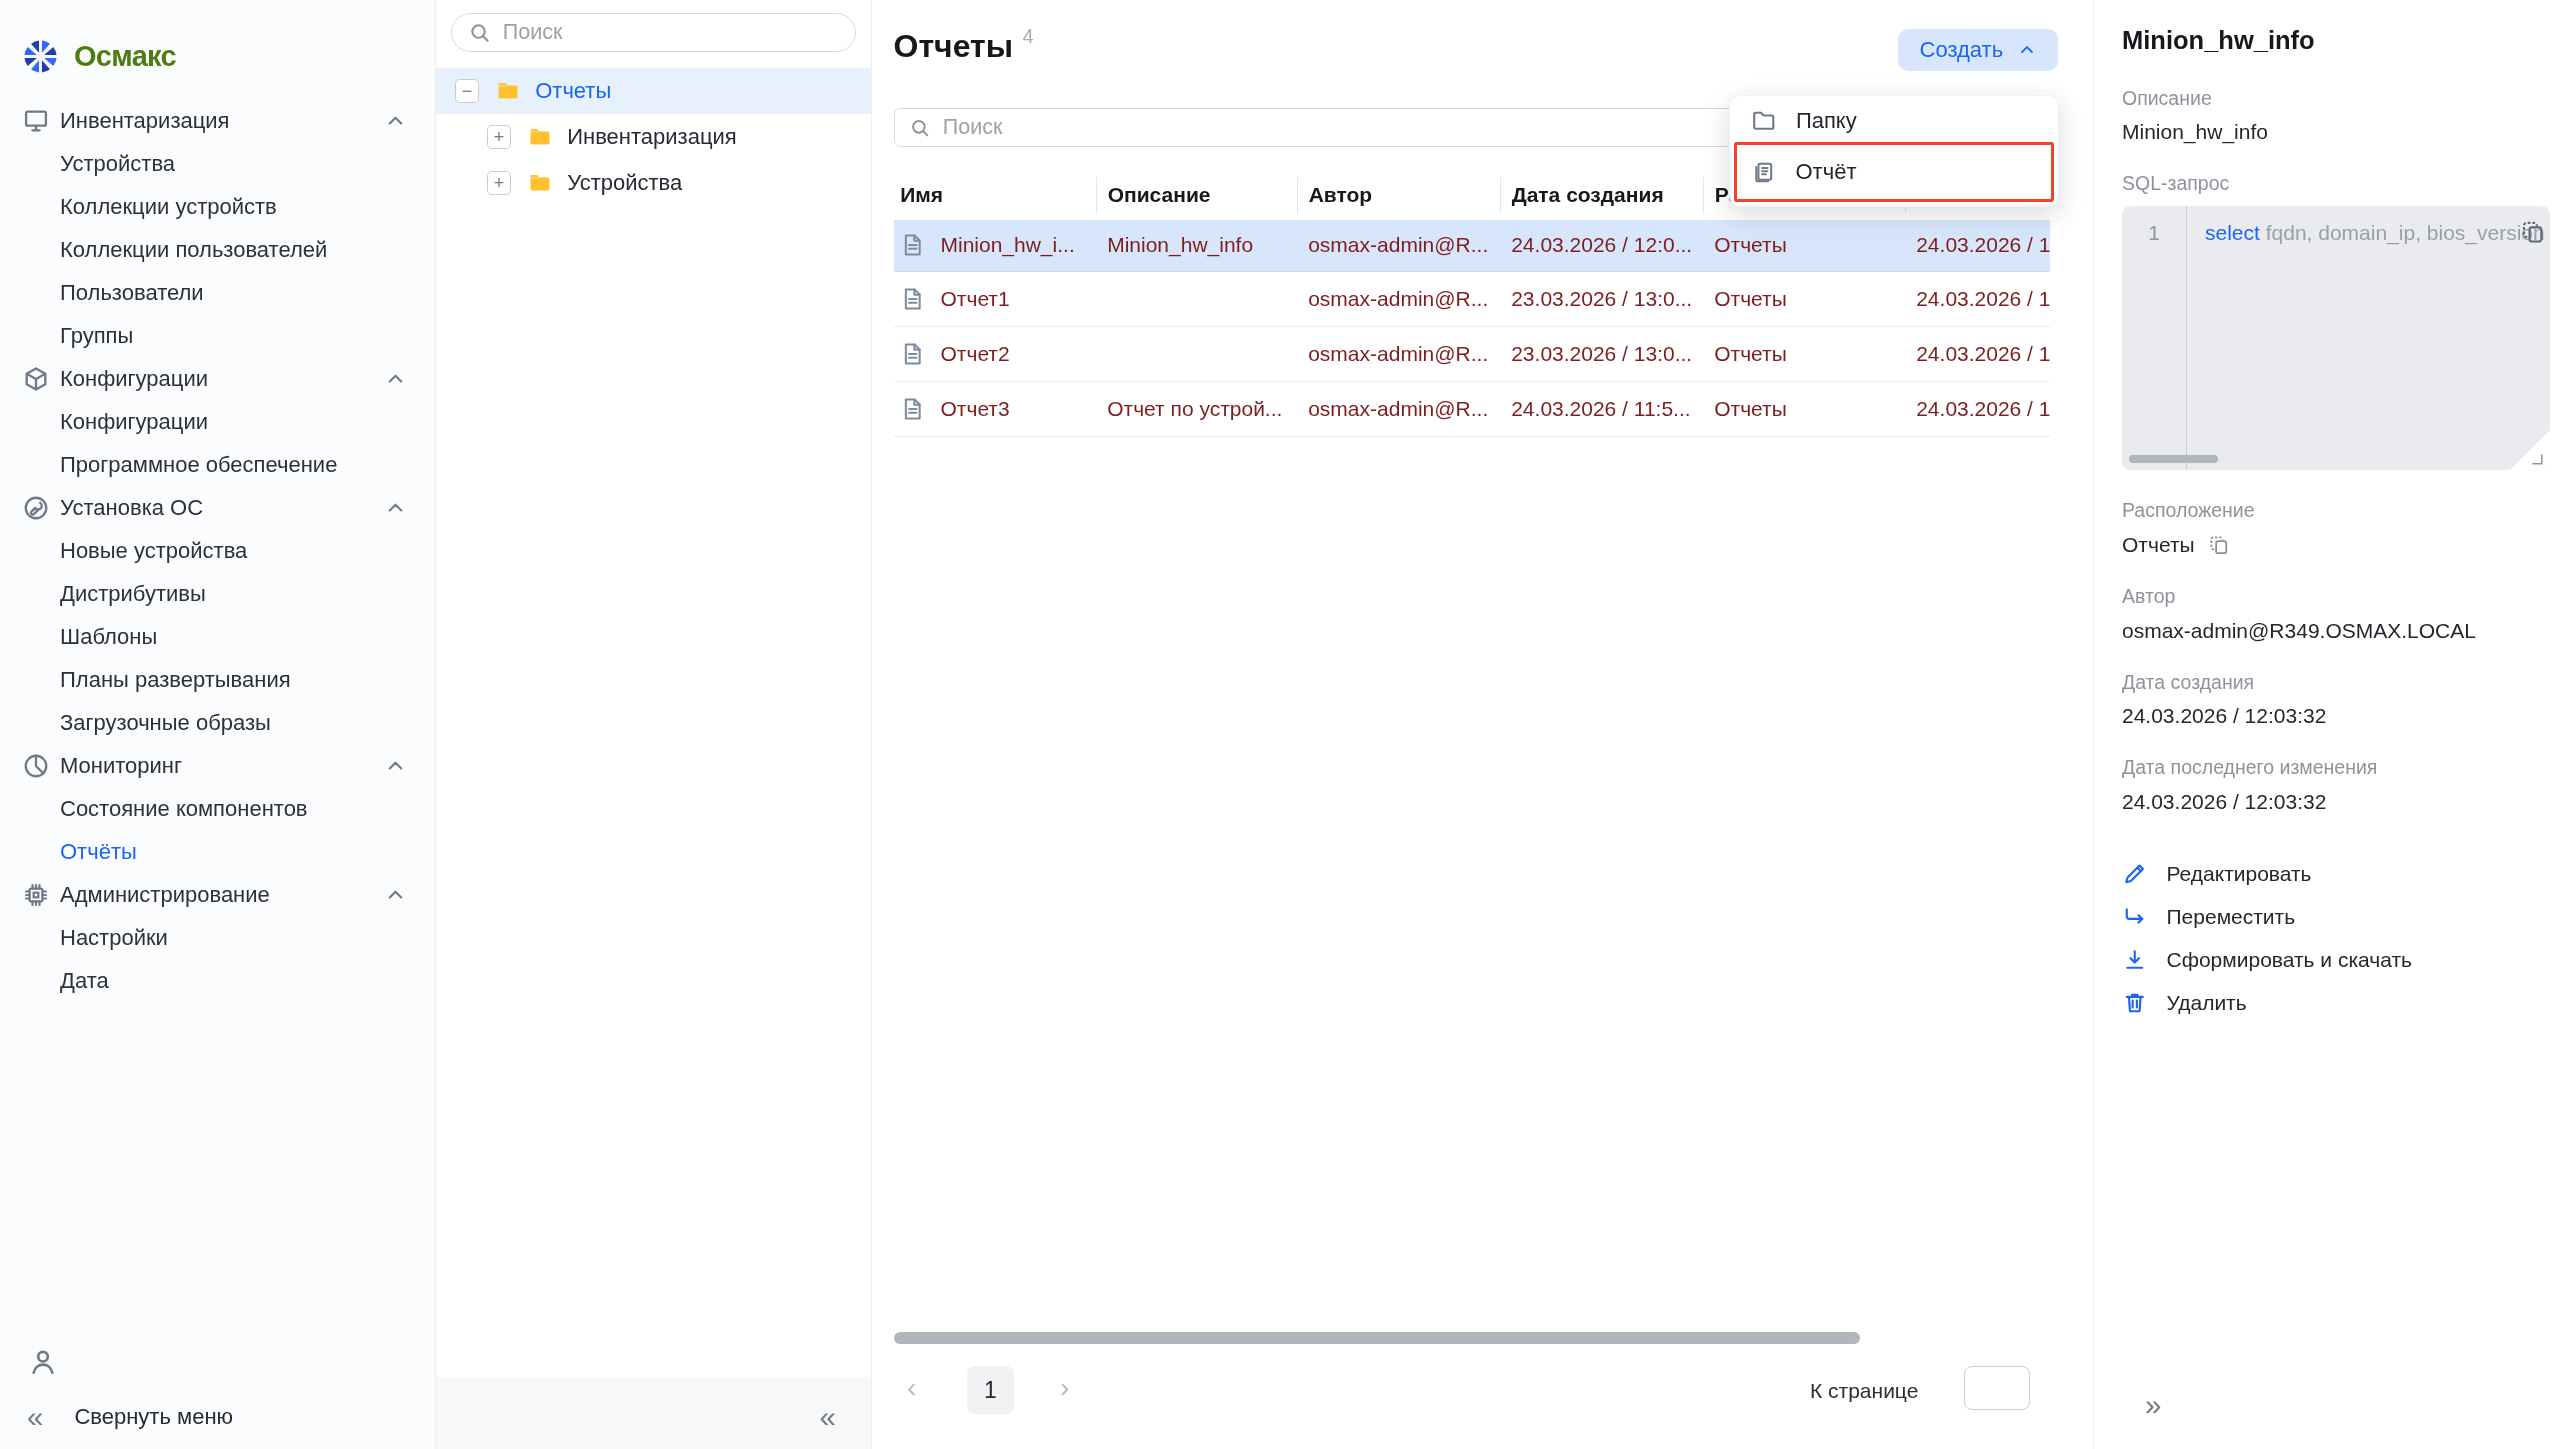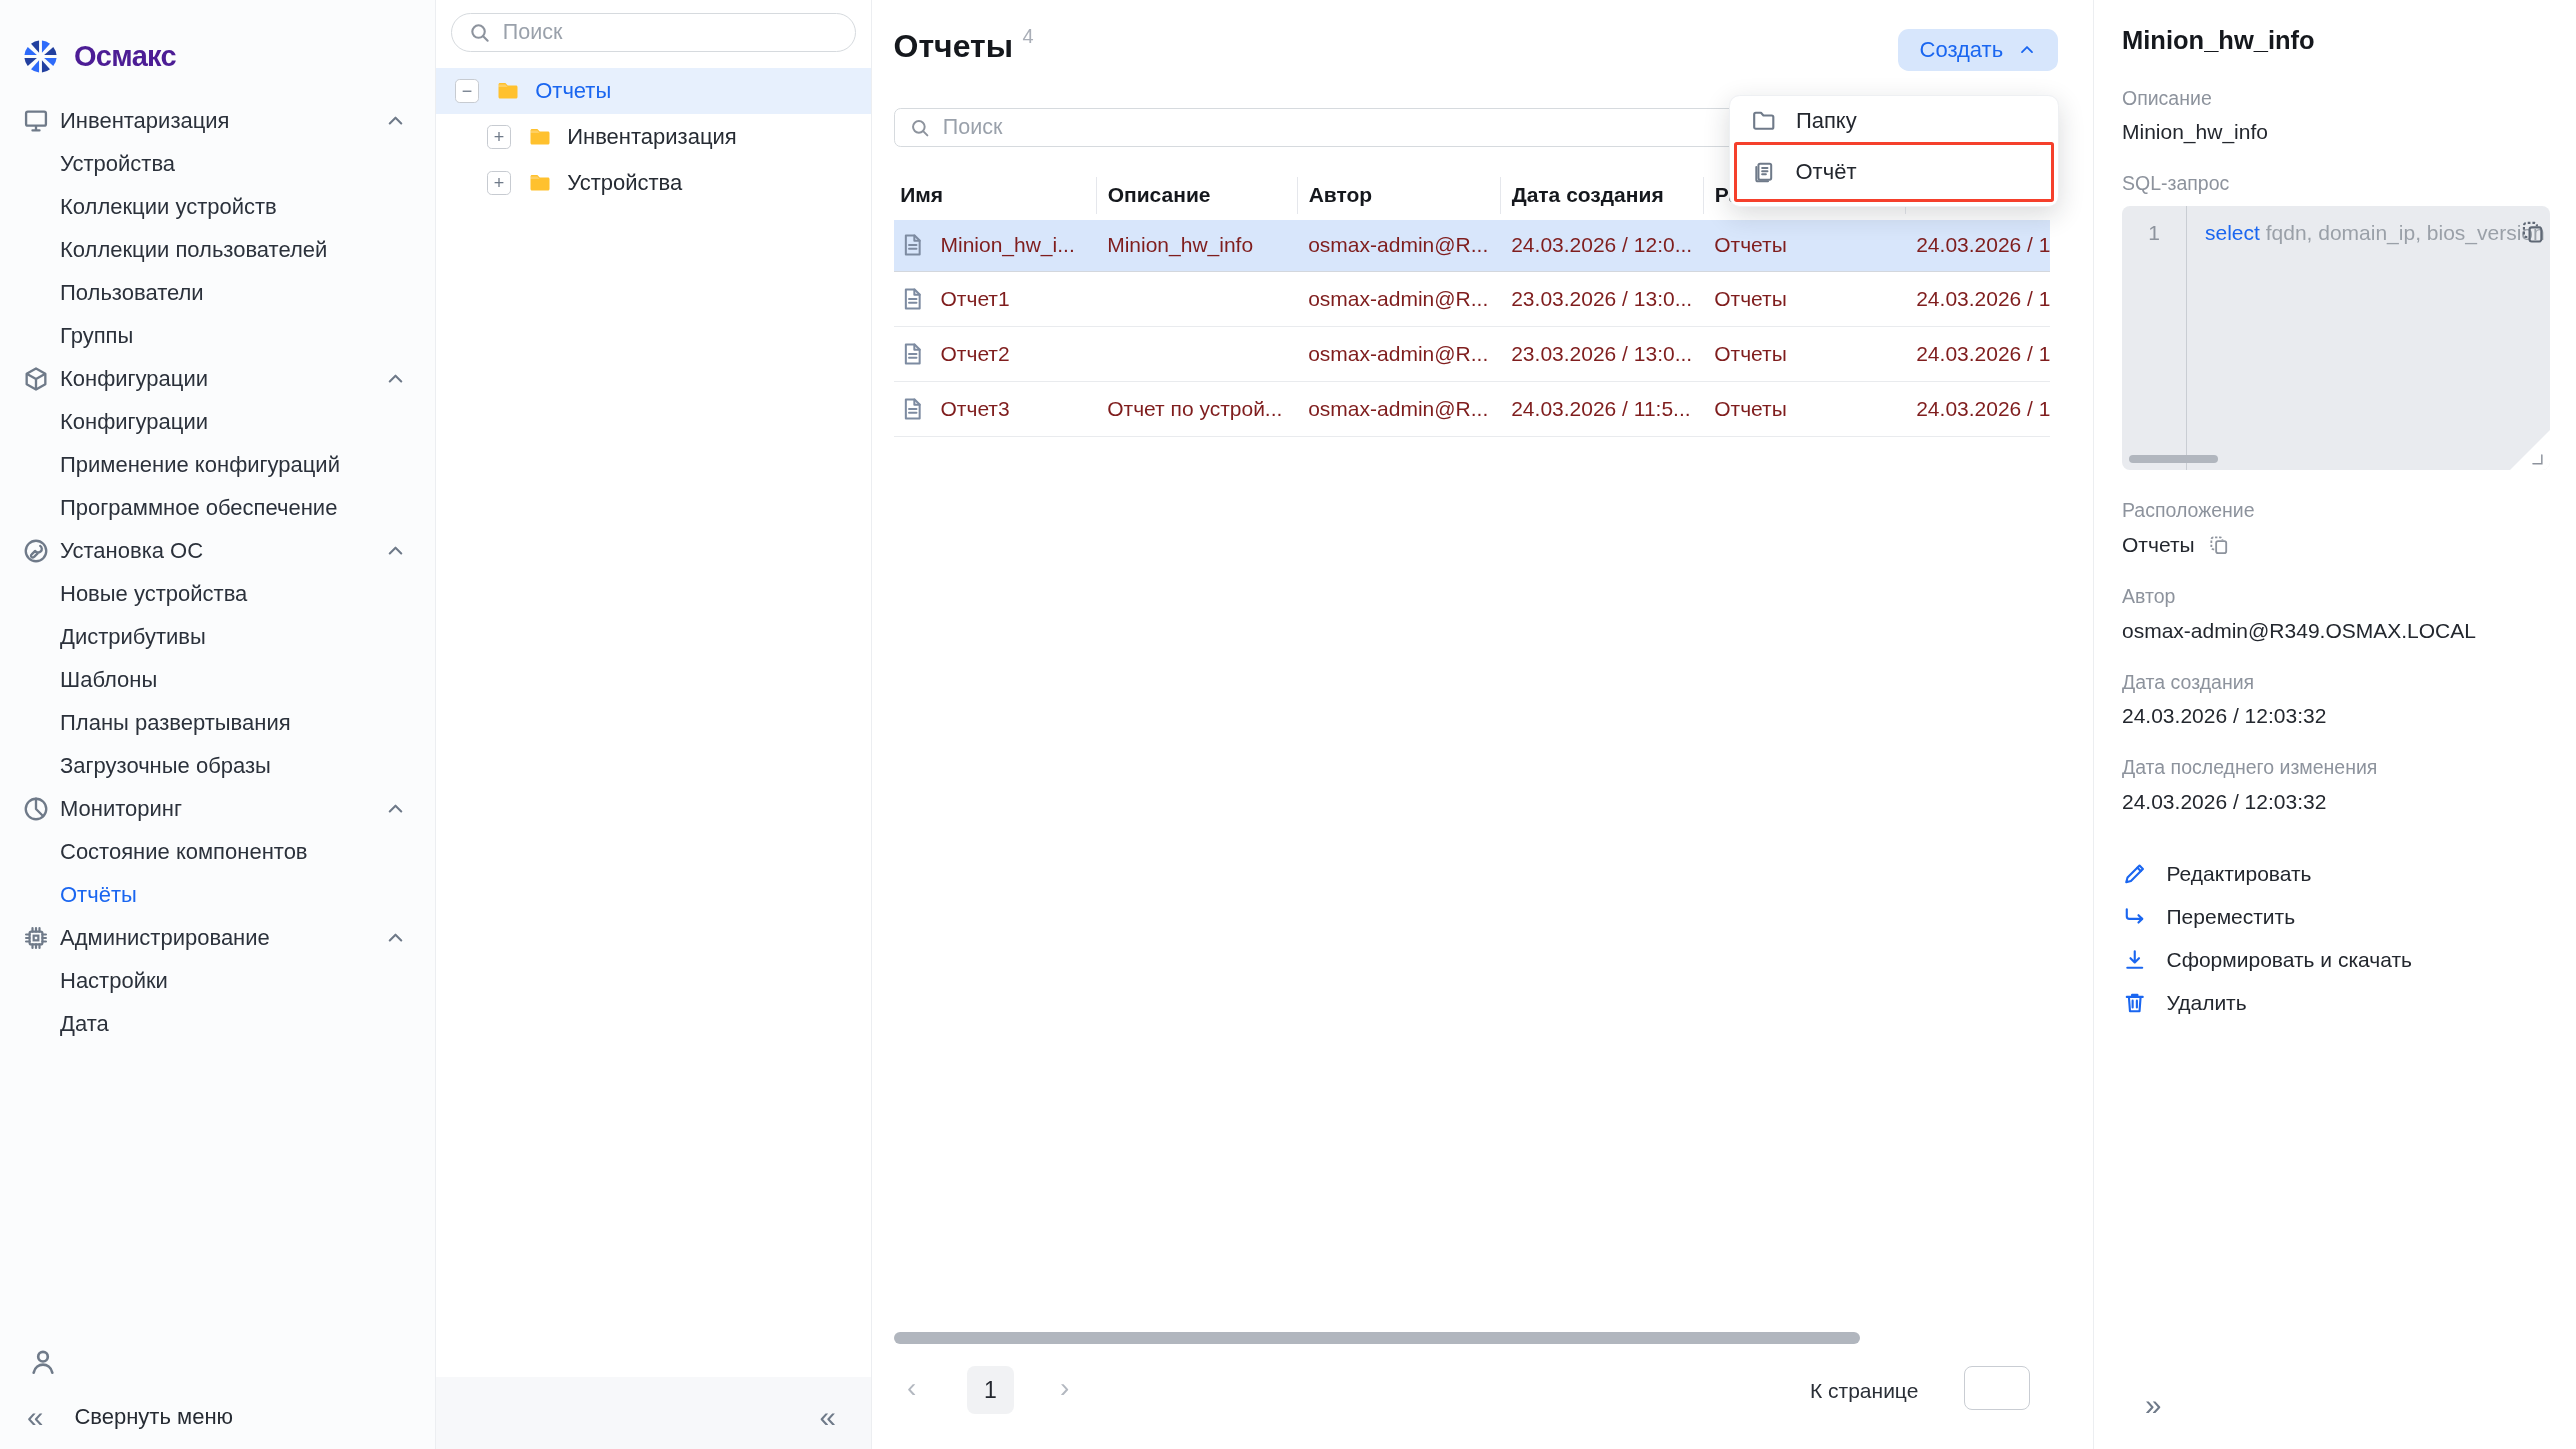--- a/index.html
+++ b/index.html
@@ -3,21 +3,21 @@
 <meta charset="utf-8">
 <style>
   * { box-sizing: border-box; margin: 0; padding: 0; }
   html,body { width:2576px; height:1449px; overflow:hidden; }
   body { font-family:"Liberation Sans", sans-serif; background:#fff; color:#23272e; }
   .app { display:flex; width:2576px; height:1449px; }
 
   
   .sidebar { position:relative; width:436px; flex:none; background:#fbfcfd; border-right:1.3px solid #eceef1; }
   .logo-row { display:flex; align-items:center; gap:16px; padding:39px 0 0 23px; }
-  .logo-text { font-size:29px; font-weight:bold; color:#4c1d95; letter-spacing:-0.7px; }
+  .logo-text { font-size:29px; font-weight:bold; color:#4d7c0f; letter-spacing:-0.7px; }
   .nav { margin-top:25.5px; }
   .nav-row { position:relative; height:43px; display:flex; align-items:center; padding-left:60px; font-size:22px; color:#2b313b; cursor:pointer; white-space:nowrap; }
   .nav-row .nav-icon { position:absolute; left:22px; top:50%; transform:translateY(-50%); width:28px; height:28px; color:#6f7a89; }
   .nav-row .chev { position:absolute; right:28px; top:50%; transform:translateY(-50%); width:23px; height:23px; color:#6f7a89; }
   .nav-row.active { color:#1a66f0; }
   .badge { position:absolute; right:24px; top:50%; transform:translateY(-50%); background:#1a66f0; color:#fff; min-width:31px; height:31px; border-radius:16px; font-size:19px; display:flex; align-items:center; justify-content:center; }
   .sidebar-footer { position:absolute; left:0; right:0; bottom:0; }
   .avatar-icon { width:32px; height:32px; color:#6f7a89; margin:0 0 24px 27px; display:block; }
   .collapse-row { display:flex; align-items:center; padding:0 0 17.4px 27px; font-size:22px; color:#262b33; cursor:pointer; }
   .glyph-chev { font-size:29.5px; color:#6f7a89; line-height:1; }
@@ -229,23 +229,20 @@
         <svg class="nav-icon" viewBox="0 0 24 24">
             <use href="#i-package"></use>
           </svg>
         <span>Конфигурации</span>
         <svg class="chev" viewBox="0 0 24 24">
             <use href="#i-chevup"></use>
           </svg>
       </div>
       <div class="nav-row">
           <span>Конфигурации</span>
-        </div>
-      <div class="nav-row">
-          <span>Применение конфигураций</span>
         </div>
       <div class="nav-row">
           <span>Программное обеспечение</span>
         </div>
 
       <div class="nav-row">
         <svg class="nav-icon" viewBox="0 0 24 24">
             <use href="#i-os"></use>
           </svg>
         <span>Установка ОС</span>

